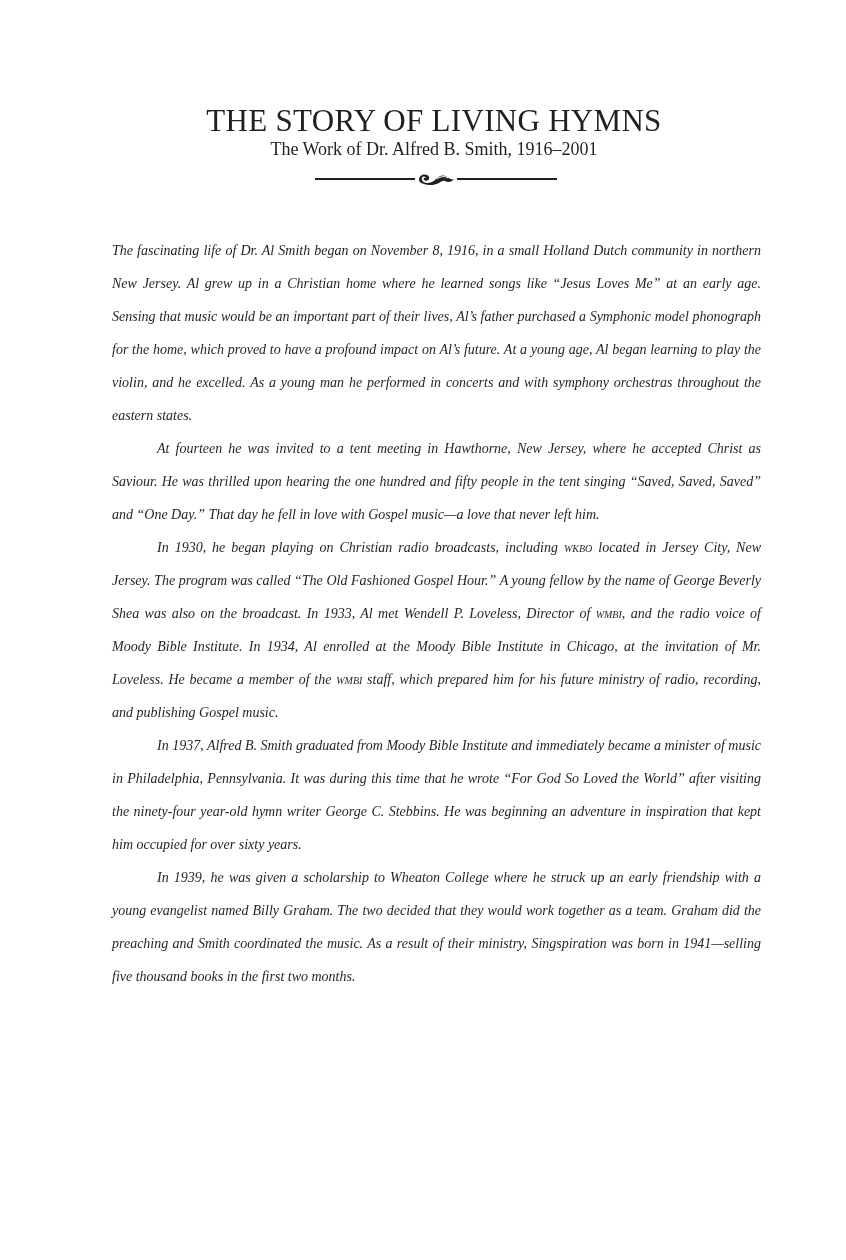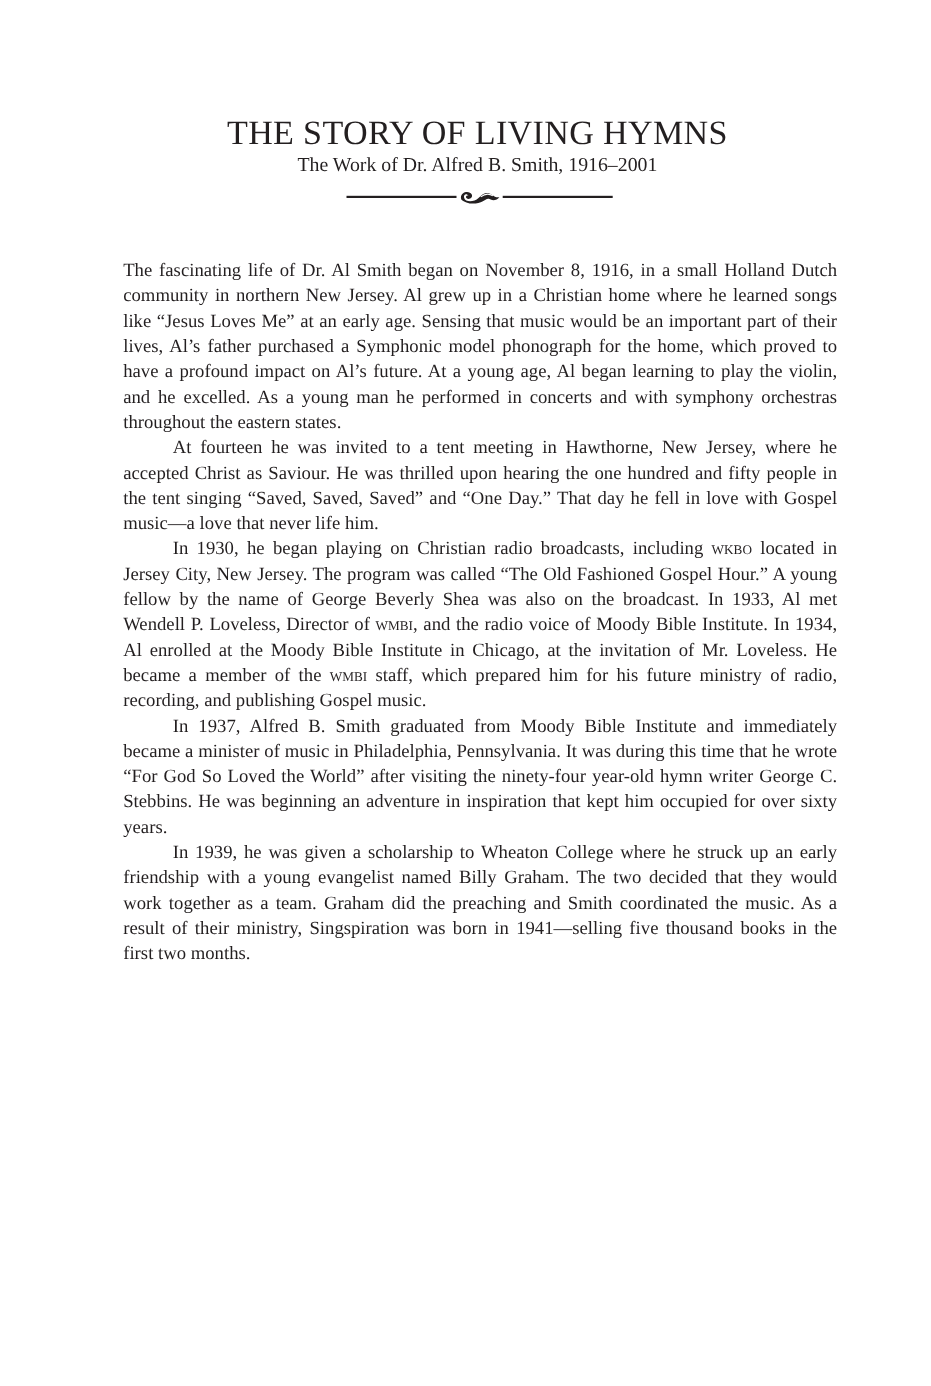--- a/index.html
+++ b/index.html
@@ -61,24 +61,25 @@
     .ornament svg {
       position: absolute;
       left: 100px;
       top: 0;
     }
     .body-text {
       position: absolute;
       left: 108px;
       top: 234px;
       width: 649px;
-      font-size: 17px;
-      line-height: 23px;
+      font-size: 14px;
+      line-height: 33px;
       text-align: justify;
       hyphens: none;
+      font-style: italic;
     }
     .body-text p {
       margin: 0;
     }
     .body-text p.indent {
       text-indent: 45px;
     }
     .sc {
       font-variant: small-caps;
       text-transform: lowercase;
@@ -96,19 +97,19 @@
     <span class="rule left"></span>
     <svg width="42" height="18" viewBox="0 0 42 18">
       <path d="M4 10 C4 4, 12 3, 14 7 C15 10, 11 12, 9 10 C8 9, 9 7, 11 8 C9 5, 6 7, 7 10 C8 14, 16 14, 20 10 C24 6, 28 4, 32 7 C35 9, 37 10, 39 9 C37 12, 33 13, 30 11 C28 10, 26 12, 24 13 C20 15, 14 16, 9 14 C6 13, 4 12, 4 10 Z" fill="#231f20"></path>
       <path d="M22 9 C26 6, 30 6, 33 8" stroke="#ffffff" stroke-width="1" fill="none"></path>
     </svg>
     <span class="rule right"></span>
   </div>
 
   <div class="body-text">
     <p>The fascinating life of Dr. Al Smith began on November 8, 1916, in a small Holland Dutch community in northern New Jersey. Al grew up in a Christian home where he learned songs like “Jesus Loves Me” at an early age. Sensing that music would be an important part of their lives, Al’s father purchased a Symphonic model phonograph for the home, which proved to have a profound impact on Al’s future. At a young age, Al began learning to play the violin, and he excelled. As a young man he performed in concerts and with symphony orchestras throughout the eastern states.</p>
-    <p class="indent">At fourteen he was invited to a tent meeting in Hawthorne, New Jersey, where he accepted Christ as Saviour. He was thrilled upon hearing the one hundred and fifty people in the tent singing “Saved, Saved, Saved” and “One Day.” That day he fell in love with Gospel music—a love that never life him.</p>
+    <p class="indent">At fourteen he was invited to a tent meeting in Hawthorne, New Jersey, where he accepted Christ as Saviour. He was thrilled upon hearing the one hundred and fifty people in the tent singing “Saved, Saved, Saved” and “One Day.” That day he fell in love with Gospel music—a love that never left him.</p>
     <p class="indent"><span>In 1930, he began playing on Christian radio broadcasts, including </span><span class="sc">WKBO</span><span> located in Jersey City, New Jersey. The program was called “The Old Fashioned Gospel Hour.” A young fellow by the name of George Beverly Shea was also on the broadcast. In 1933, Al met Wendell P. Loveless, Director of </span><span class="sc">WMBI</span><span>, and the radio voice of Moody Bible Institute. In 1934, Al enrolled at the Moody Bible Institute in Chicago, at the invitation of Mr. Loveless. He became a member of the </span><span class="sc">WMBI</span><span> staff, which prepared him for his future ministry of radio, recording, and publishing Gospel music.</span></p>
     <p class="indent">In 1937, Alfred B. Smith graduated from Moody Bible Institute and immediately became a minister of music in Philadelphia, Pennsylvania. It was during this time that he wrote “For God So Loved the World” after visiting the ninety-four year-old hymn writer George C. Stebbins. He was beginning an adventure in inspiration that kept him occupied for over sixty years.</p>
     <p class="indent">In 1939, he was given a scholarship to Wheaton College where he struck up an early friendship with a young evangelist named Billy Graham. The two decided that they would work together as a team. Graham did the preaching and Smith coordinated the music. As a result of their ministry, Singspiration was born in 1941—selling five thousand books in the first two months.</p>
   </div>
 
 </div>
 
 </body></html>

